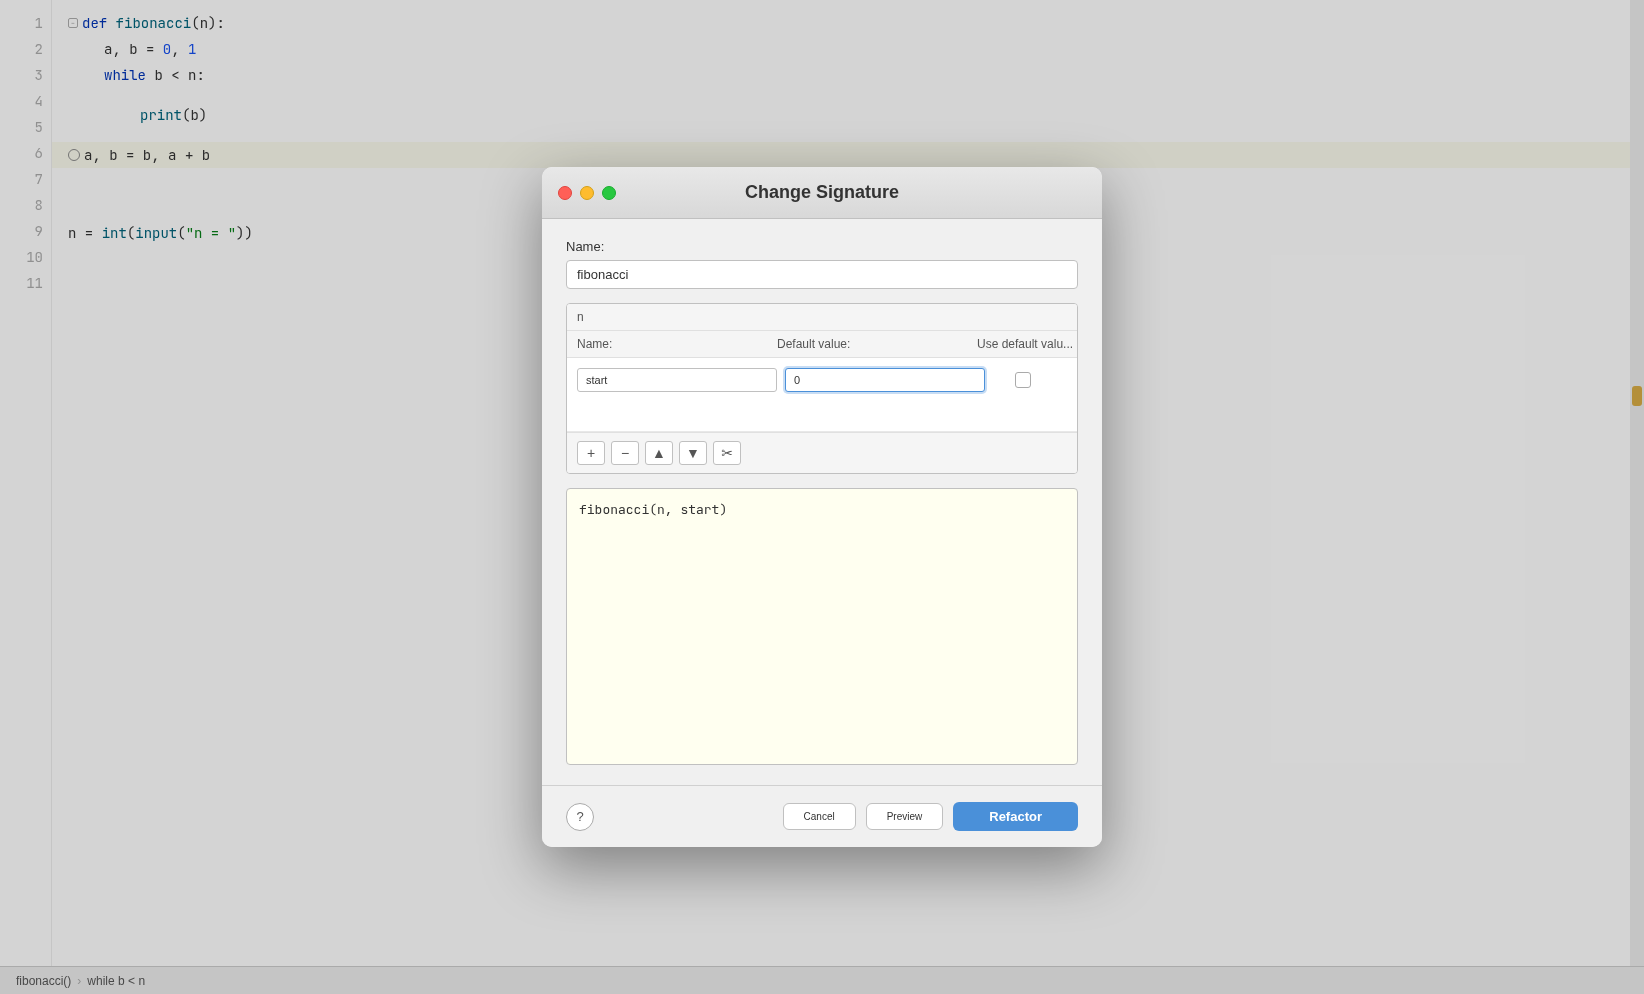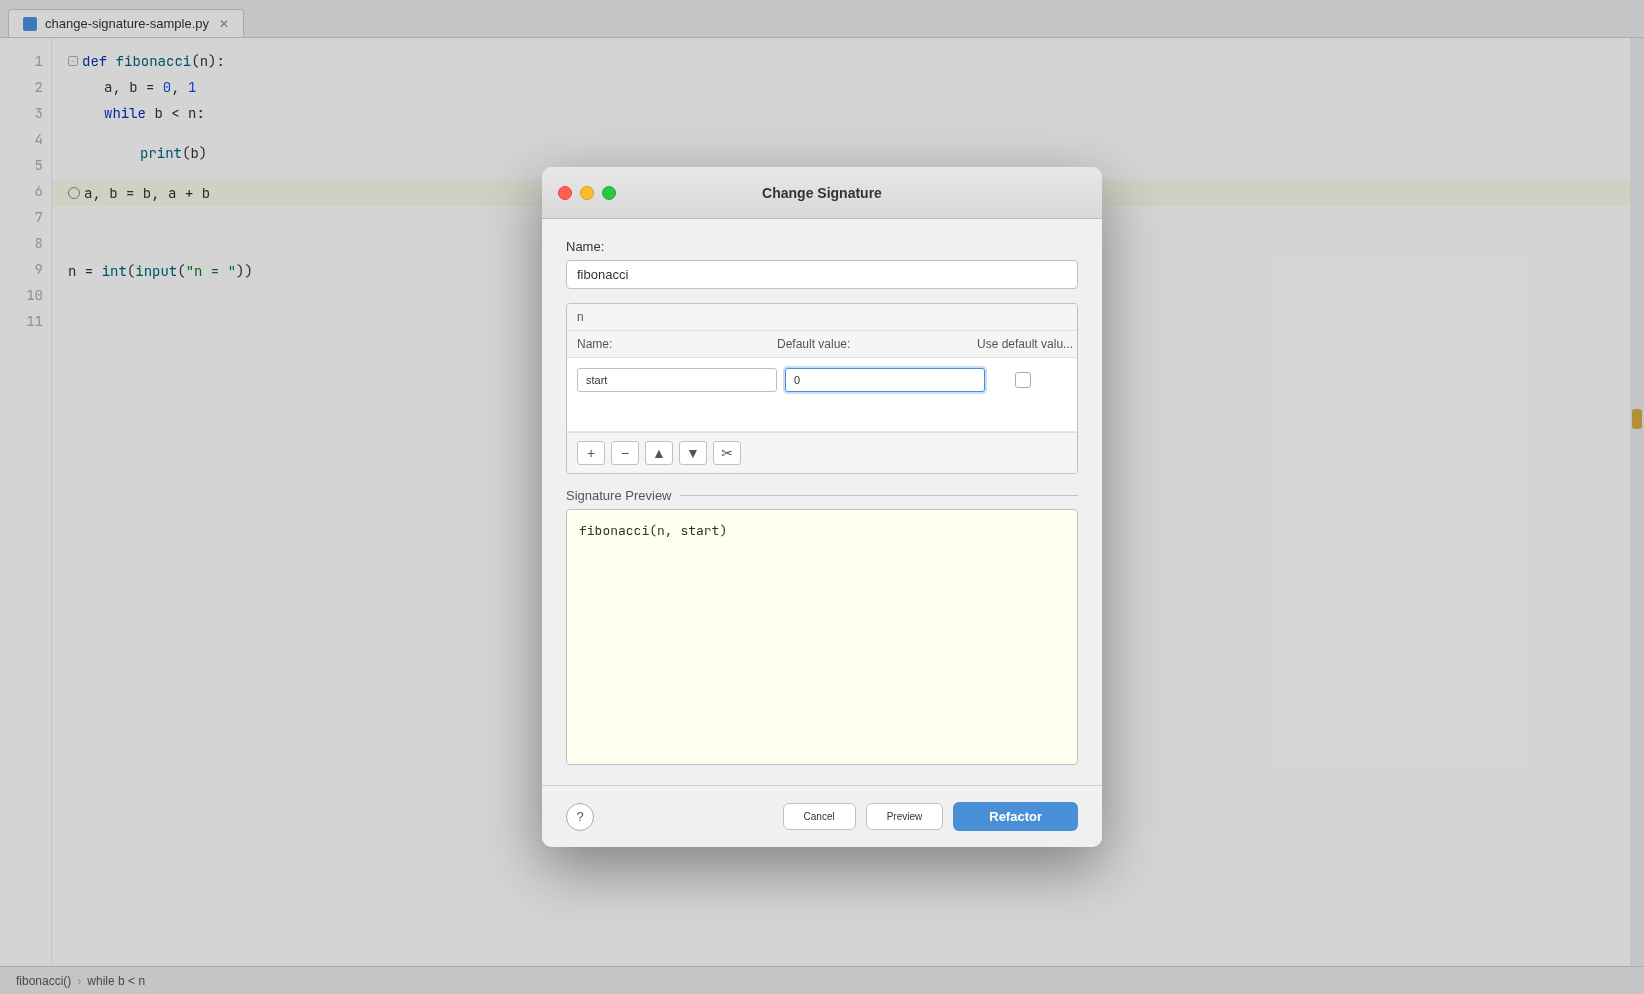--- a/index.html
+++ b/index.html
@@ -223,21 +223,21 @@
     .btn-maximize {
       width: 14px;
       height: 14px;
       border-radius: 50%;
       background: #28c840;
       border: 1px solid #1aac2f;
       cursor: pointer;
     }
 
     .dialog-title {
-      font-size: 14px;
+      font-size: 18px;
       font-weight: 600;
       color: #333;
     }
 
     .dialog-body {
       padding: 20px 24px;
       flex: 1;
       display: flex;
       flex-direction: column;
       gap: 14px;
@@ -418,27 +418,20 @@
       font-size: 13px;
       font-weight: 600;
       cursor: pointer;
     }
   </style>
 </head>
 <body>
 
 <div class="editor-area">
 
-  <div class="tab-bar">
-    <div class="tab">
-      <div class="tab-icon"></div>
-      <span>change-signature-sample.py</span>
-      <span class="close-btn">✕</span>
-    </div>
-  </div>
 
   <div class="code-area">
     <div class="line-numbers">
       <div>1</div>
       <div>2</div>
       <div>3</div>
       <div>4</div>
       <div>5</div>
       <div>6</div>
       <div>7</div>
@@ -542,21 +535,20 @@
         <div class="toolbar-row">
           <div class="toolbar-btn">+</div>
           <div class="toolbar-btn">−</div>
           <div class="toolbar-btn">▲</div>
           <div class="toolbar-btn">▼</div>
           <div class="toolbar-btn">✂</div>
         </div>
       </div>
 
       <div style="flex:1; display:flex; flex-direction:column;">
-        <div class="sig-preview-label">Signature Preview</div>
         <div class="sig-preview-box">fibonacci(n, start)</div>
       </div>
 
     </div>
 
     <div class="dialog-footer">
       <div class="help-btn">
         <span>?</span>
       </div>
       <div class="spacer"></div>

